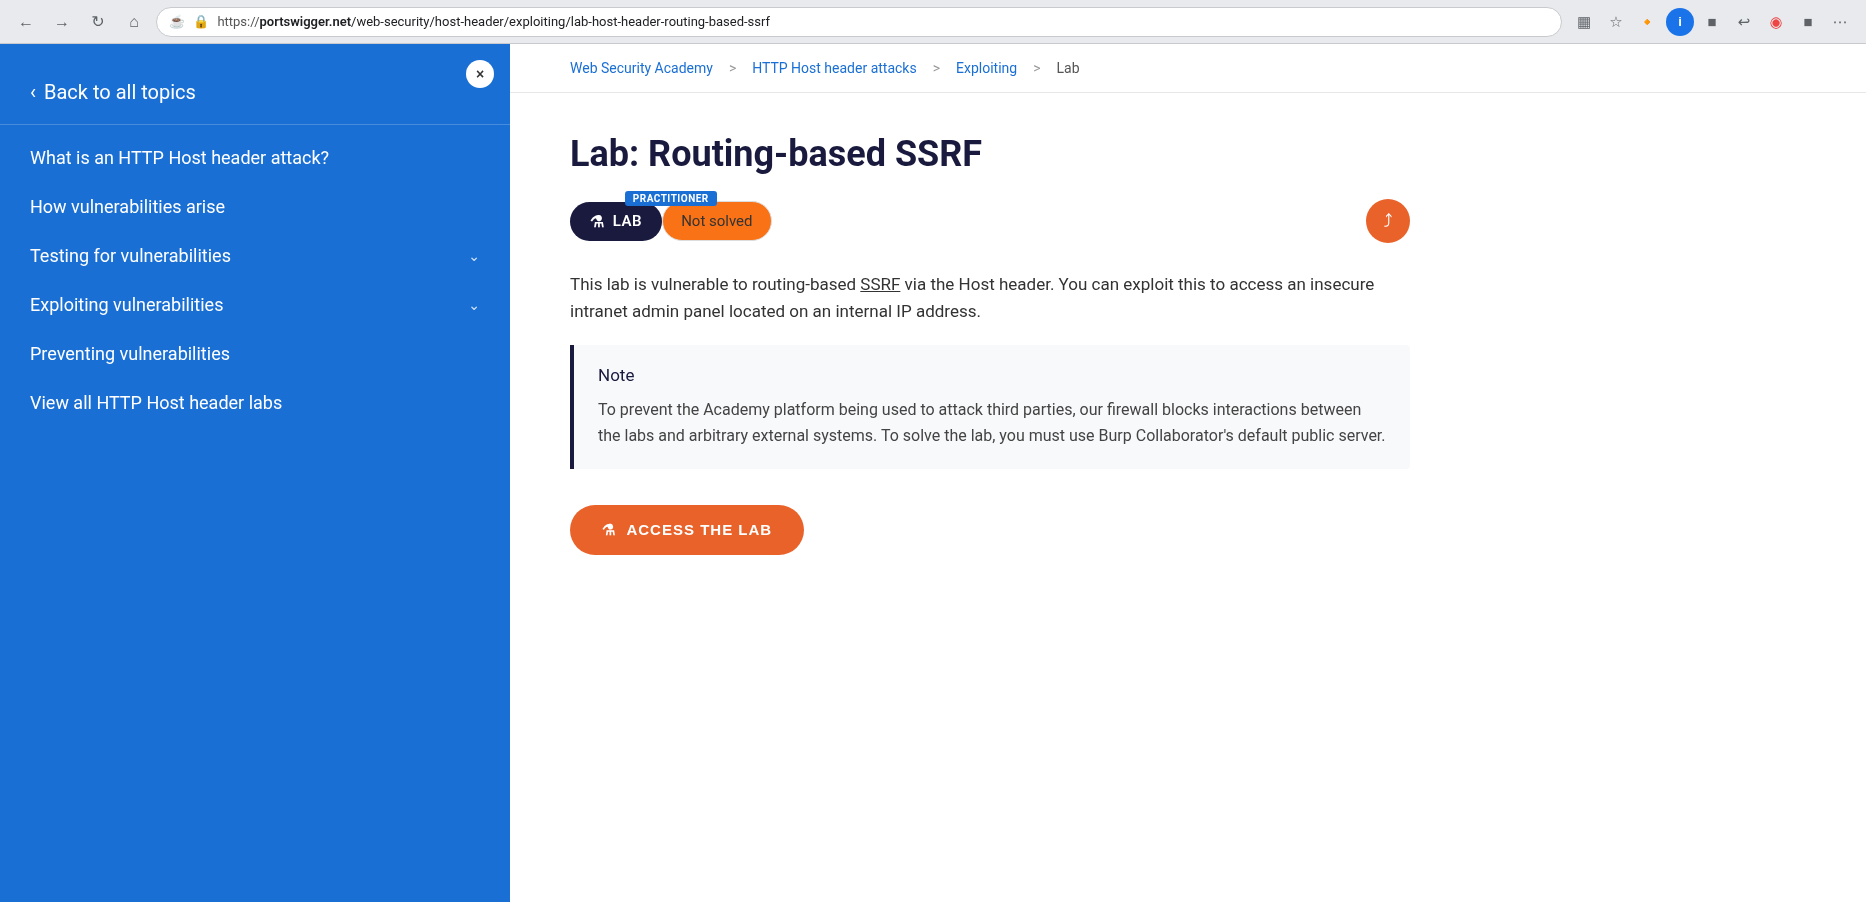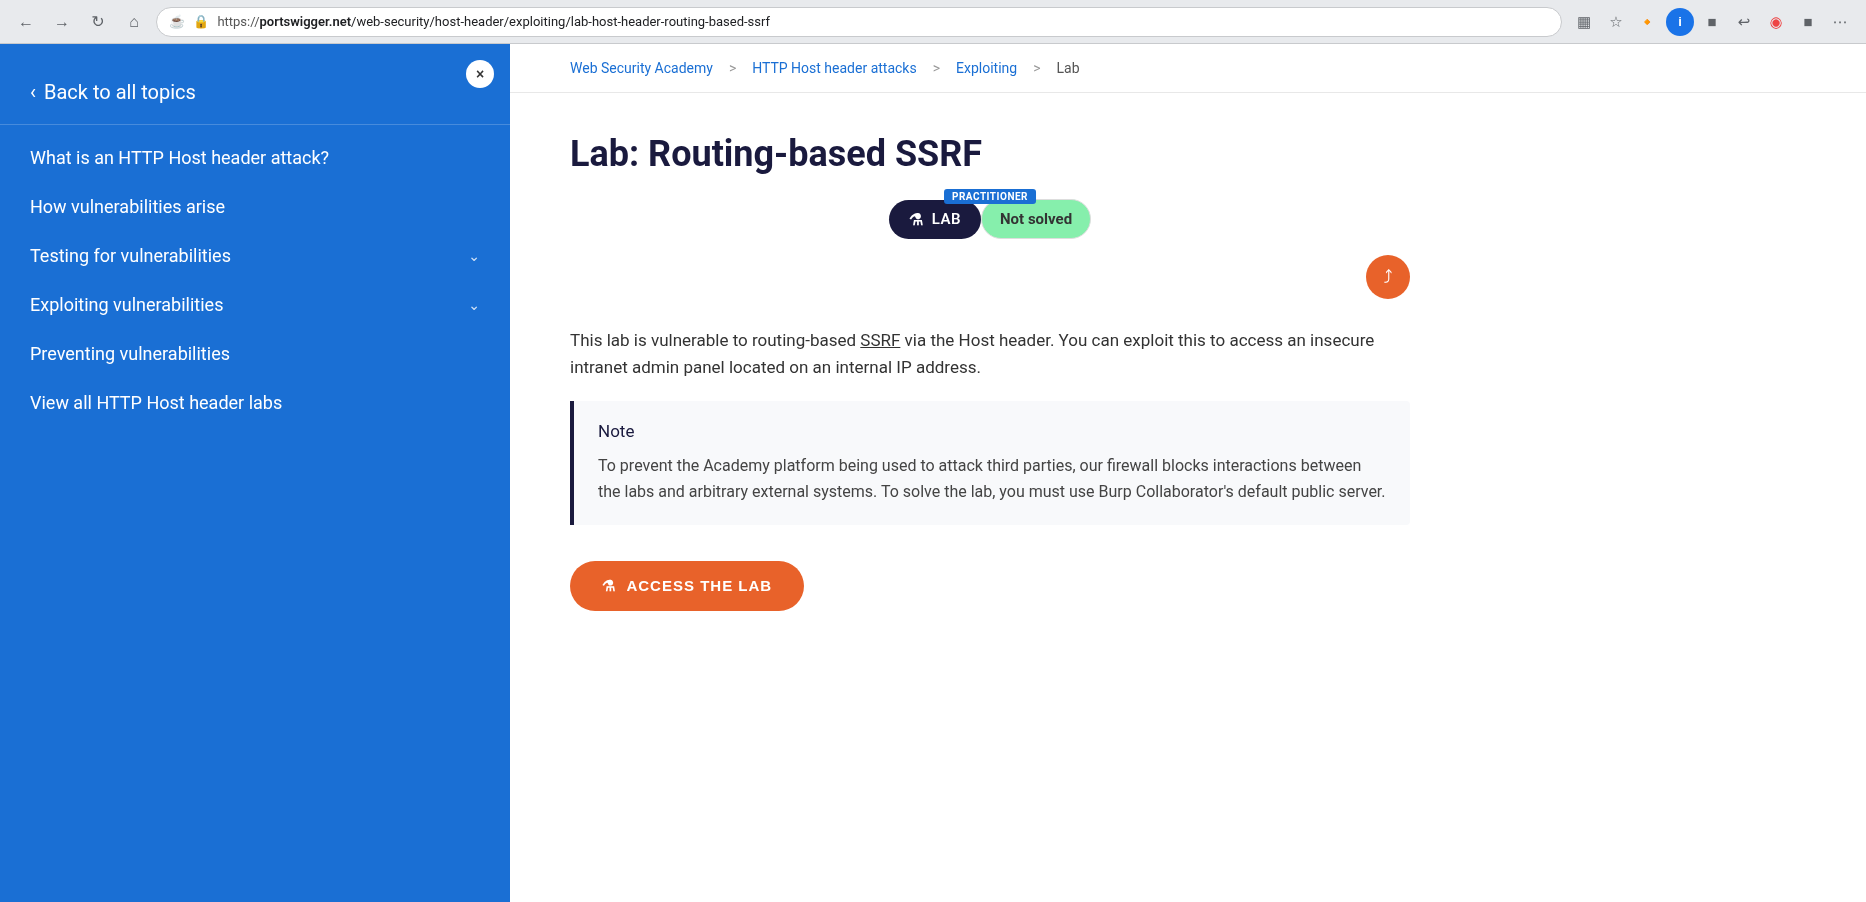--- a/index.html
+++ b/index.html
@@ -147,21 +147,20 @@
       color: #1a1a3e;
       margin-bottom: 24px;
     }
 
     
     .lab-badge-row {
       display: flex;
       align-items: center;
       gap: 16px;
       margin-bottom: 28px;
-      flex-direction: column;
     }
     .badge-wrapper {
       position: relative;
       display: inline-flex;
       flex-direction: column;
       align-items: center;
     }
     .practitioner-label {
       position: absolute;
       top: -10px;
@@ -183,26 +182,26 @@
       border-radius: 25px;
       display: flex;
       align-items: center;
       gap: 8px;
       font-size: 15px;
       font-weight: 600;
       letter-spacing: 0.5px;
     }
     .lab-icon { font-size: 16px; }
     .not-solved-badge {
-      background: #86efac;
+      background: #f97316;
       color: #333;
       padding: 10px 18px;
       border-radius: 25px;
       font-size: 15px;
-      font-weight: 700;
+      font-weight: 400;
       border: 1px solid #ddd;
     }
 
     
     .share-btn {
       margin-left: auto;
       width: 44px; height: 44px;
       border-radius: 50%;
       background: #e8622a;
       border: none;

